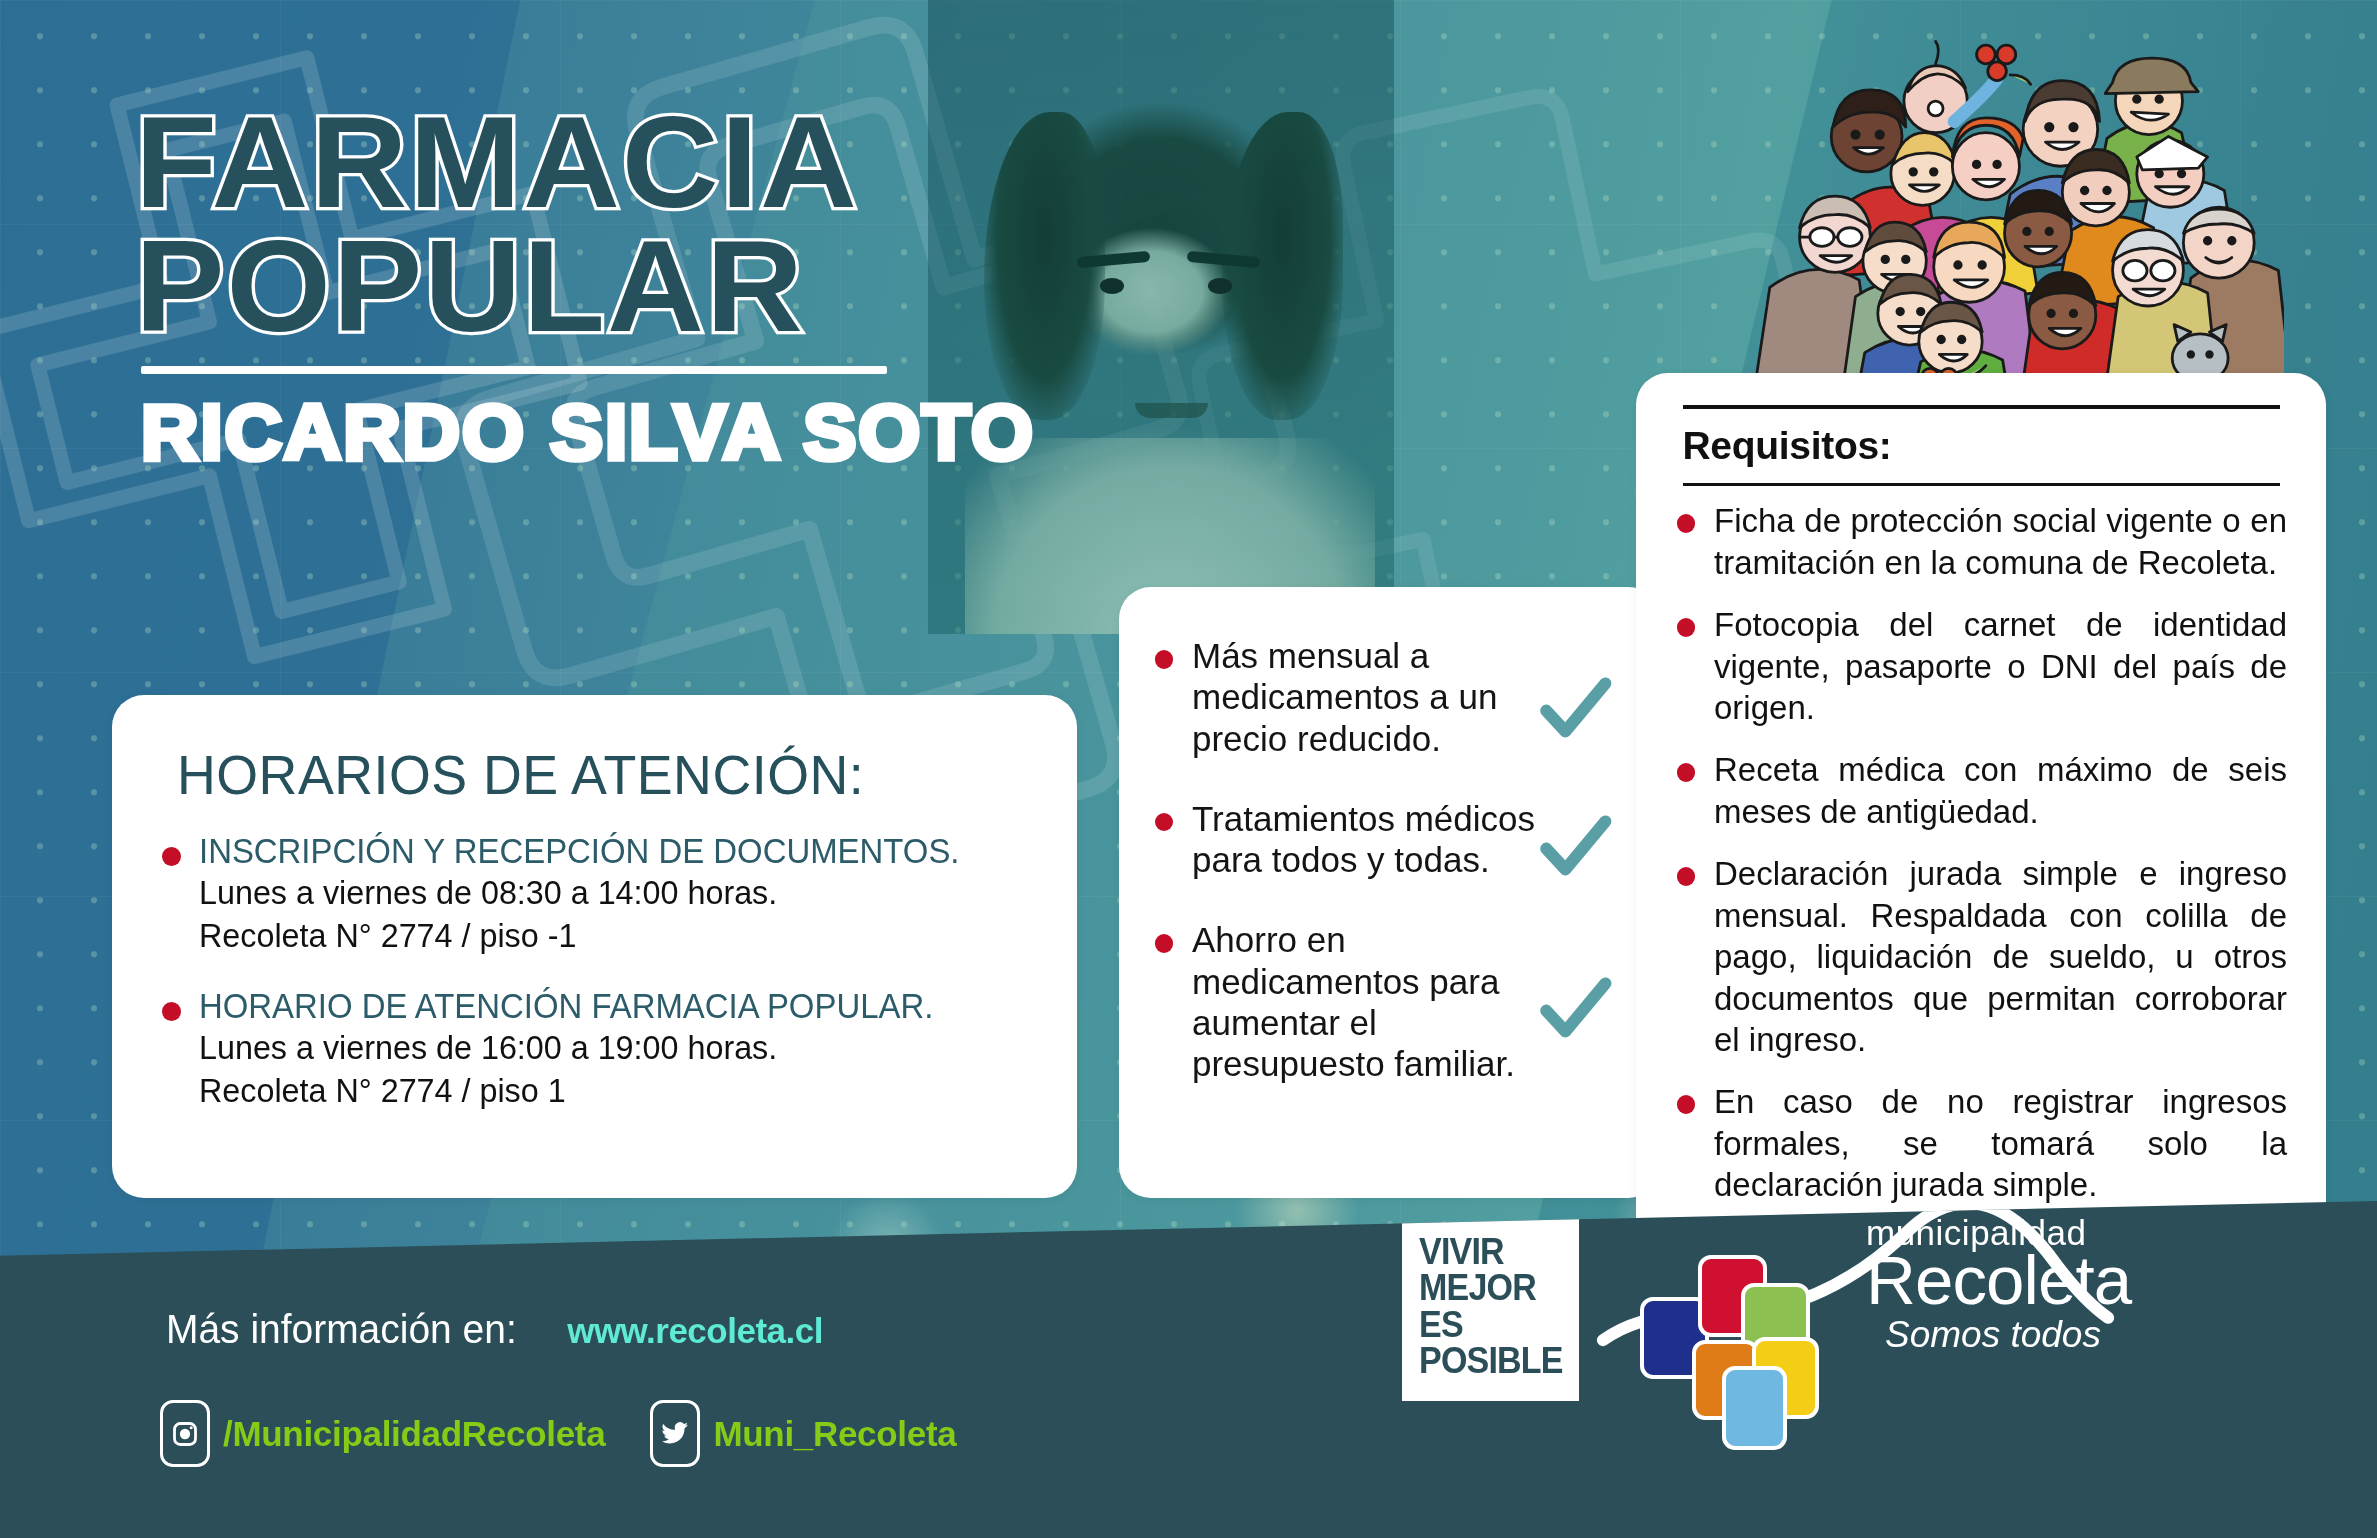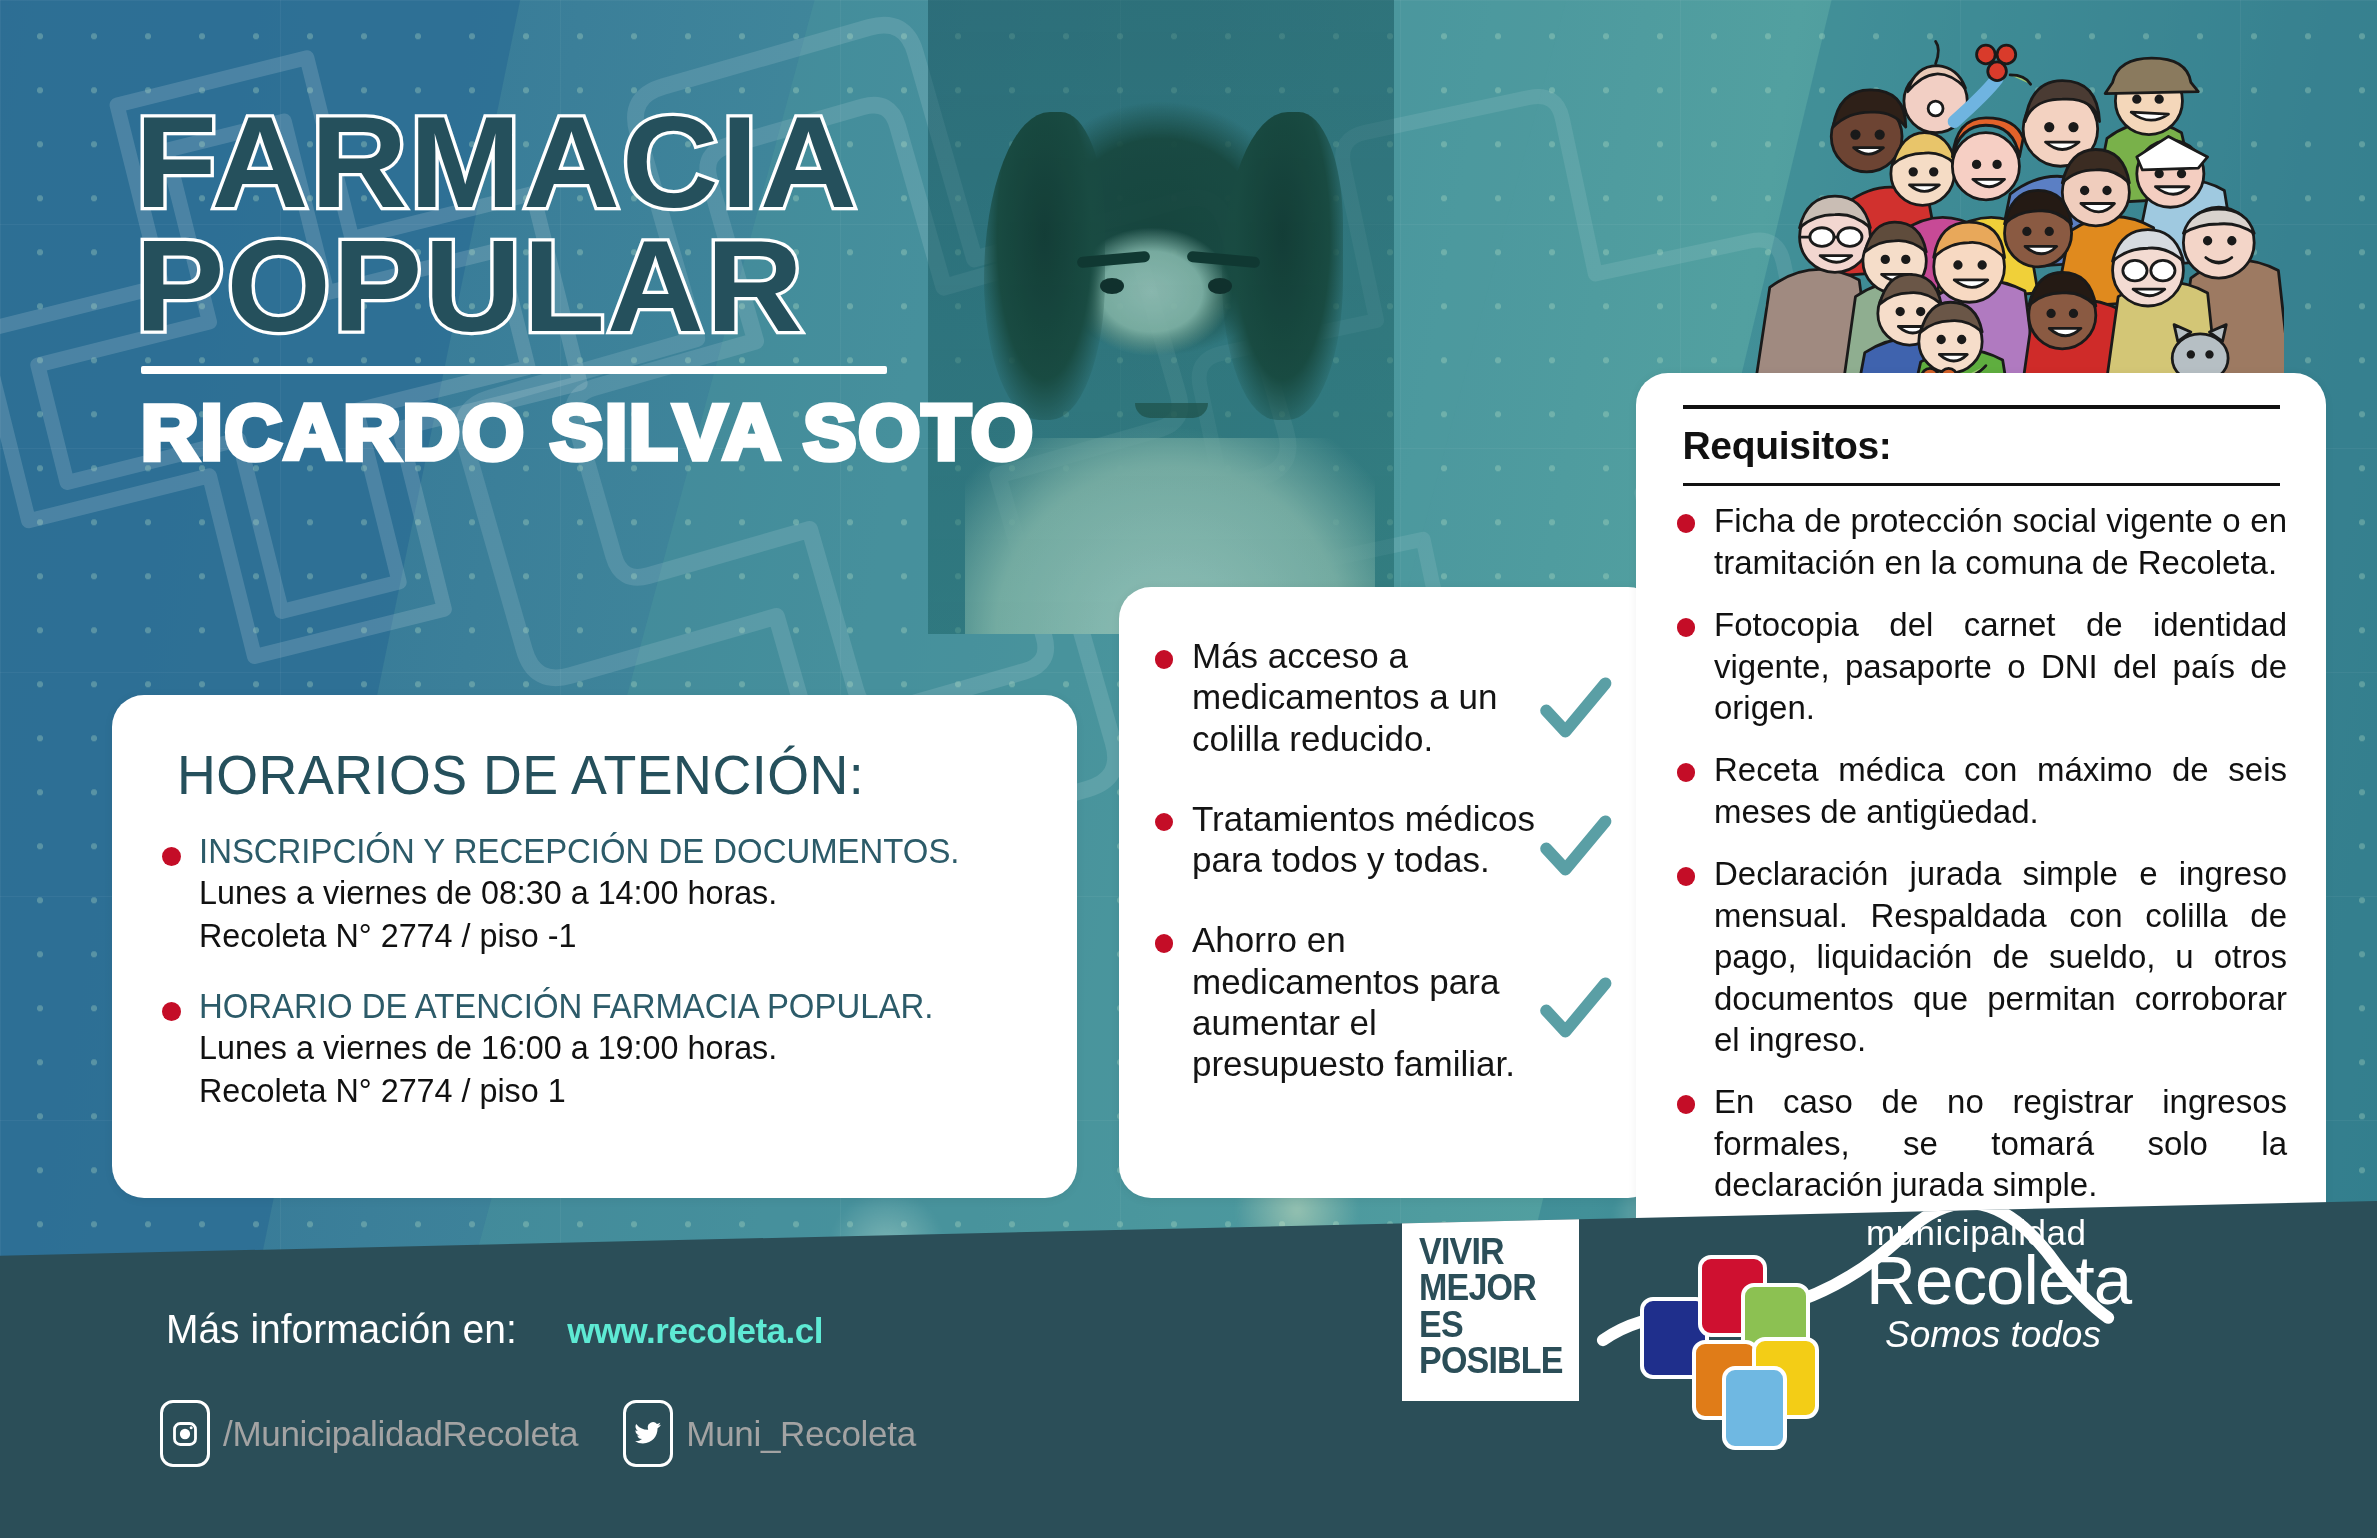--- a/index.html
+++ b/index.html
@@ -261,21 +261,21 @@
 
   .socials {
     position: absolute; left: 160px; top: 254px;
     display: flex; align-items: center; gap: 45px;
   }
   .soc { display: flex; align-items: center; gap: 13px; }
   .soc .glyph {
     width: 50px; height: 67px; border: 3.7px solid #ffffff;
     border-radius: 13px; display: flex; align-items: center; justify-content: center;
   }
-  .soc .handle { font-size: 35px; color: #a3a3a3; font-weight: 400; letter-spacing: -0.3px; }
+  .soc .handle { font-size: 35px; color: #84cc16; font-weight: 700; letter-spacing: -0.3px; }
 
   .vivir {
     position: absolute; right: 798px; top: 73px;
     width: 177px; height: 182px; background: #ffffff;
     padding: 15px 13px 0 17px;
   }
   .vivir div {
     font-size: 37px; font-weight: 700; color: #2b4e58;
     line-height: .98; letter-spacing: -0.9px;
     transform: scaleX(.92); transform-origin: left center;
@@ -502,21 +502,21 @@
       <div class="h-head">HORARIO DE ATENCIÓN FARMACIA POPULAR.</div>
       <div class="h-sub">Lunes a viernes de 16:00 a 19:00 horas.</div>
       <div class="h-sub">Recoleta N° 2774 / piso 1</div>
     </div>
   </div>
 
   <div class="card card-beneficios">
 
     <div class="b-item">
       <span class="bullet"></span>
-      <div class="b-text">Más acceso a medicamentos a un colilla reducido.</div>
+      <div class="b-text">Más mensual a medicamentos a un precio reducido.</div>
       <svg class="b-check" style="top:34px;" viewBox="0 0 100 100">
         <path d="M14 52 L38 78 L88 18" fill="none" stroke="#5a9fa5" stroke-width="15" stroke-linecap="round" stroke-linejoin="round"></path>
       </svg>
     </div>
 
     <div class="b-item">
       <span class="bullet"></span>
       <div class="b-text">Tratamientos médicos para todos y todas.</div>
       <svg class="b-check" style="top:9.3px;" viewBox="0 0 100 100">
         <path d="M14 52 L38 78 L88 18" fill="none" stroke="#5a9fa5" stroke-width="15" stroke-linecap="round" stroke-linejoin="round"></path>

